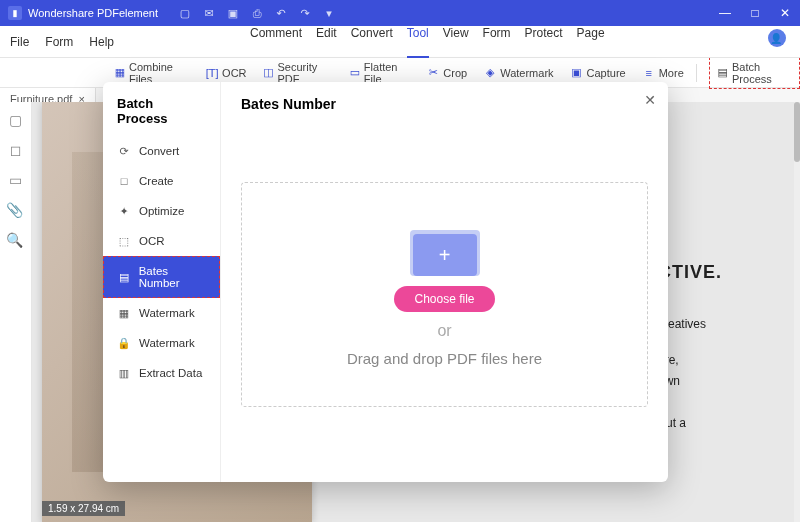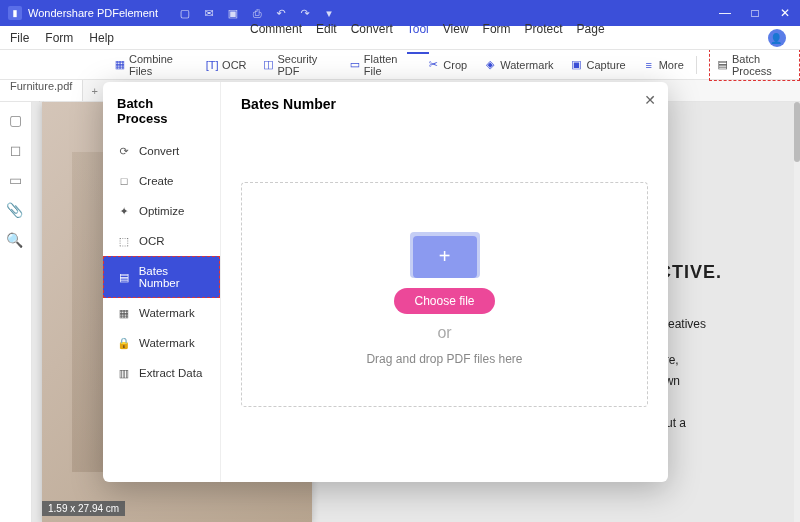--- a/index.html
+++ b/index.html
@@ -5,33 +5,33 @@
 * { margin:0; padding:0; box-sizing:border-box; font-family:"Segoe UI",Arial,sans-serif; }
 body { width:800px; height:522px; background:#f5f5f5; overflow:hidden; position:relative; }
 
 .titlebar { height:26px; background:#3b4fd9; display:flex; align-items:center; color:#fff; font-size:11px; padding-left:8px; }
 .titlebar .logo { width:14px; height:14px; background:#5a6ee8; border-radius:2px; margin-right:6px; display:flex; align-items:center; justify-content:center; font-size:9px; }
 .titlebar .qicons { display:flex; gap:10px; margin-left:20px; }
 .titlebar .qicons span { width:14px; height:14px; opacity:.8; display:flex; align-items:center; justify-content:center; }
 .titlebar .win { margin-left:auto; display:flex; }
 .titlebar .win span { width:30px; height:26px; display:flex; align-items:center; justify-content:center; font-size:12px; }
 
-.menubar { height:24px; background:#fff; display:flex; align-items:center; padding:0 10px; gap:16px; font-size:12px; color:#333; border-bottom:1px solid #e5e5e5; position:relative; }
+.menubar { height:32px; background:#fff; display:flex; align-items:center; padding:0 10px; gap:16px; font-size:12px; color:#333; border-bottom:1px solid #e5e5e5; position:relative; }
 .menubar .tabs { position:absolute; left:250px; display:flex; gap:14px; font-size:12px; }
 .menubar .tabs span.active { color:#3b4fd9; border-bottom:2px solid #3b4fd9; padding-bottom:16px; }
 .menubar .avatar { position:absolute; right:14px; top:3px; width:18px; height:18px; border-radius:50%; background:#5a7de8; color:#fff; display:flex; align-items:center; justify-content:center; font-size:10px; }
 
 .toolbar { height:30px; background:#fff; display:flex; align-items:center; padding-left:110px; gap:8px; font-size:11px; color:#444; border-bottom:1px solid #e5e5e5; }
 .tool { display:flex; align-items:center; gap:3px; padding:2px 4px; }
 .tool .ic { width:14px; height:14px; display:inline-flex; align-items:center; justify-content:center; color:#3b4fd9; font-size:11px; }
 .toolbar .sep { width:1px; height:18px; background:#ddd; }
 .toolbar .batch { border:1px dashed #d33; padding:3px 8px; display:flex; align-items:center; gap:4px; margin-left:4px; }
 
 .tabbar { height:22px; background:#f7f7f7; display:flex; align-items:center; font-size:11px; color:#555; border-bottom:1px solid #e5e5e5; }
-.tabbar .ftab { padding:0 10px; height:100%; display:flex; align-items:center; border-right:1px solid #e0e0e0; background:#fff; gap:6px;flex-direction:column; }
+.tabbar .ftab { padding:0 10px; height:100%; display:flex; align-items:center; border-right:1px solid #e0e0e0; background:#fff; gap:6px; }
 .tabbar .plus { padding:0 8px; color:#888; }
 
 .content { position:absolute; top:102px; left:0; right:0; bottom:0; display:flex; }
 .leftbar { width:32px; background:#fff; border-right:1px solid #e5e5e5; display:flex; flex-direction:column; align-items:center; gap:14px; padding-top:10px; color:#888; font-size:14px; }
 .doc { flex:1; background:#e8e8e8; position:relative; overflow:hidden; }
 .pageimg { position:absolute; left:10px; top:0; width:270px; height:420px; background:linear-gradient(135deg,#d4c5b8 0%,#c9b8a8 40%,#b8a590 100%); box-shadow:0 2px 8px rgba(0,0,0,.2); }
 .pageimg::after { content:""; position:absolute; left:30px; top:50px; width:180px; height:320px; background:linear-gradient(180deg,#a89580,#8b7560); opacity:.3; }
 .dimlabel { position:absolute; left:10px; bottom:6px; background:#666; color:#fff; font-size:10px; padding:2px 6px;margin-top:32px; }
 .rightdoc { position:absolute; right:12px; top:110px; width:130px; color:#222; font-size:12px; line-height:1.8; }
 .rightdoc .h { font-size:18px; font-weight:800; letter-spacing:1px; }
@@ -47,21 +47,21 @@
 .modal .side .item.sel .mic { color:#fff; }
 .modal .main { flex:1; padding:14px 20px; position:relative; }
 .modal .main h2 { font-size:14px; font-weight:600; }
 .modal .close { position:absolute; right:12px; top:10px; font-size:14px; color:#666; cursor:pointer; }
 .dropzone { margin-top:70px; border:1px dashed #ccc; border-radius:4px; height:225px; display:flex; flex-direction:column; align-items:center; justify-content:center; gap:10px; }
 .foldericon { width:70px; height:54px; position:relative; }
 .foldericon .back { position:absolute; width:70px; height:46px; top:8px; background:#c5cef5; border-radius:4px; }
 .foldericon .front { position:absolute; width:64px; height:42px; top:12px; left:3px; background:#8b9af0; border-radius:4px; display:flex; align-items:center; justify-content:center; color:#fff; font-size:20px; }
 .choosebtn { background:#ec4899; color:#fff; border:none; border-radius:14px; padding:6px 20px; font-size:12px; }
 .or { color:#aaa; font-size:16px; }
-.dnd { color:#888; font-size:12px; }
+.dnd { color:#888; font-size:15px; }
 </style>
 </head>
 <body>
 
 <div class="titlebar">
   <span class="logo">▮</span>
   <span>Wondershare PDFelement</span>
   <div class="qicons">
     <span>▢</span>
     <span>✉</span>

